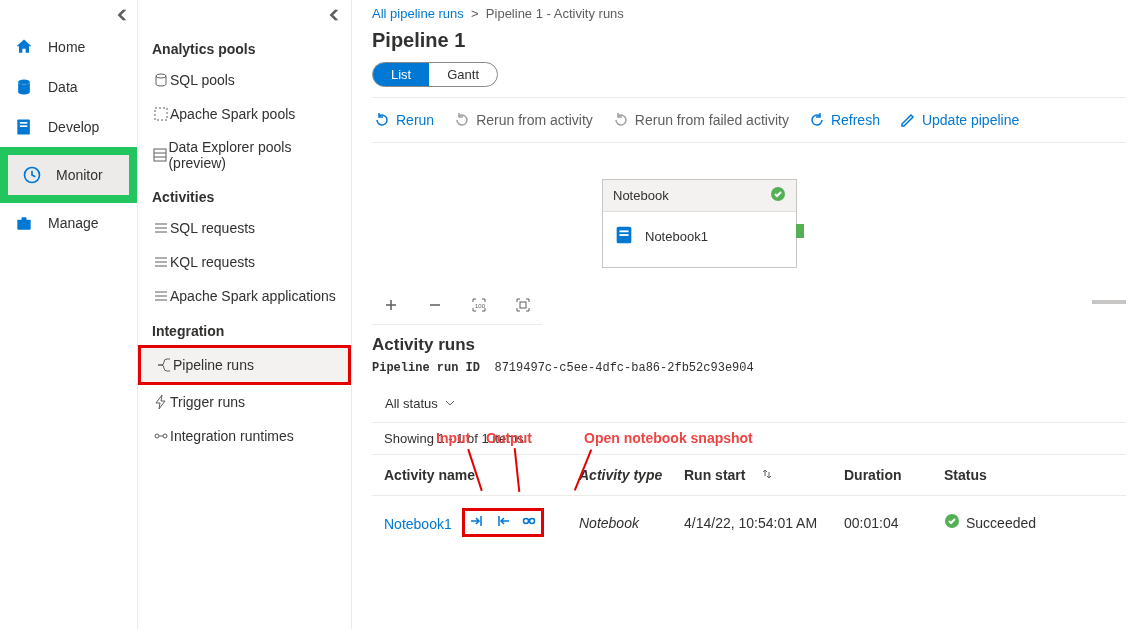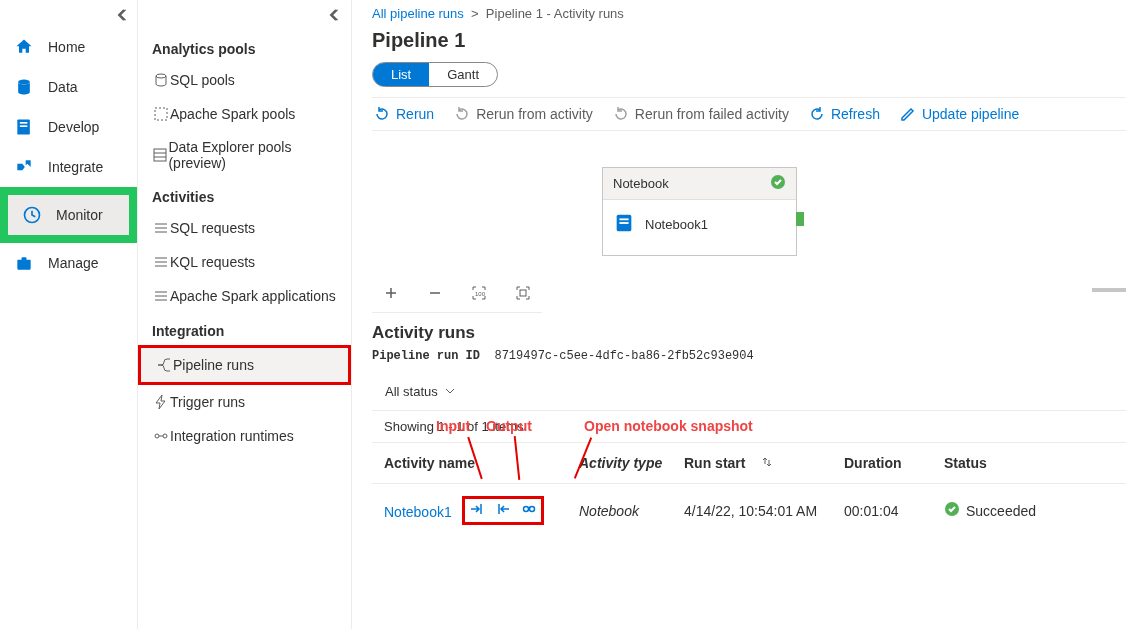--- a/index.html
+++ b/index.html
@@ -17,21 +17,21 @@
 .sidebar-item.selected { background: #f3f2f1; }
 .sidebar-highlight { border: 3px solid #e50000; }
 .si-icon { width: 18px; height: 18px; display:flex; align-items:center; justify-content:center; }
 .main { flex: 1; padding: 6px 16px 0 20px; overflow: auto; }
 .breadcrumb { font-size: 13px; color: #605e5c; padding-bottom: 4px; }
 .breadcrumb a { color: #0078d4; text-decoration: none; cursor:pointer; }
 .page-title { font-size: 20px; font-weight: 600; padding: 4px 0 10px; }
 .view-toggle { display: inline-flex; border: 1px solid #8a8886; border-radius: 16px; overflow: hidden; margin-bottom: 10px; }
 .view-seg { padding: 4px 18px; font-size: 13px; cursor:pointer; }
 .view-seg.active { background: #0078d4; color: #ffffff; }
-.toolbar { display: flex; align-items: flex-end; gap: 20px; border-top: 1px solid #edebe9; border-bottom: 1px solid #edebe9; padding: 8px 2px; }
+.toolbar { display: flex; align-items: flex-end; gap: 20px; border-top: 1px solid #edebe9; border-bottom: 1px solid #edebe9; padding: 14px 2px; }
 .tbtn { display: inline-flex; align-items: center; gap: 6px; color: #605e5c; cursor:pointer; }
 .tbtn.primary { color: #0078d4; }
 .tbtn svg { width: 16px; height: 16px; }
 .canvas { padding: 36px 0 20px 230px; }
 .node { border: 1px solid #c8c6c4; width: 195px; font-size: 13px; position: relative; background:#fff; }
 .node-header { background: #f3f2f1; padding: 6px 10px; border-bottom: 1px solid #e1dfdd; display:flex; align-items:center; justify-content:space-between; }
 .node-body { display:flex; align-items:center; gap: 10px; padding: 12px 10px 18px; }
 .node-handle { position:absolute; right:-8px; top:50%; width:8px; height:14px; background:#54b054; }
 .canvas-toolbar { display:flex; gap: 22px; padding: 6px 8px 8px; color:#605e5c; border-bottom: 1px solid #edebe9; }
 .canvas-toolbar .cbtn { width:22px; height:22px; display:flex; align-items:center; justify-content:center; cursor:pointer; }
@@ -85,28 +85,20 @@
   <div class="nav-item">
     <span class="nav-icon">
         <svg viewBox="0 0 24 24" width="20" height="20">
           <rect x="4" y="3" width="15" height="18" rx="1" fill="#0078d4"></rect>
           <rect x="7" y="6" width="9" height="2" fill="#fff"></rect>
           <rect x="7" y="10" width="9" height="2" fill="#fff"></rect>
         </svg>
       </span>
     <span>Develop</span>
   </div>
-  <div class="nav-item">
-    <span class="nav-icon">
-        <svg viewBox="0 0 24 24" width="20" height="20">
-          <path fill="#0078d4" d="M4 8h6l3 4-3 4H4V8zm10-4h6v8l-4-4-2 2V4z"></path>
-        </svg>
-      </span>
-    <span>Integrate</span>
-  </div>
   <div class="nav-item selected nav-highlight">
     <span class="nav-icon">
         <svg viewBox="0 0 24 24" width="20" height="20">
           <circle cx="12" cy="12" r="9" fill="none" stroke="#0078d4" stroke-width="2"></circle>
           <path d="M12 7v5l4 2" stroke="#0078d4" stroke-width="2" fill="none"></path>
         </svg>
       </span>
     <span>Monitor</span>
   </div>
   <div class="nav-item">

